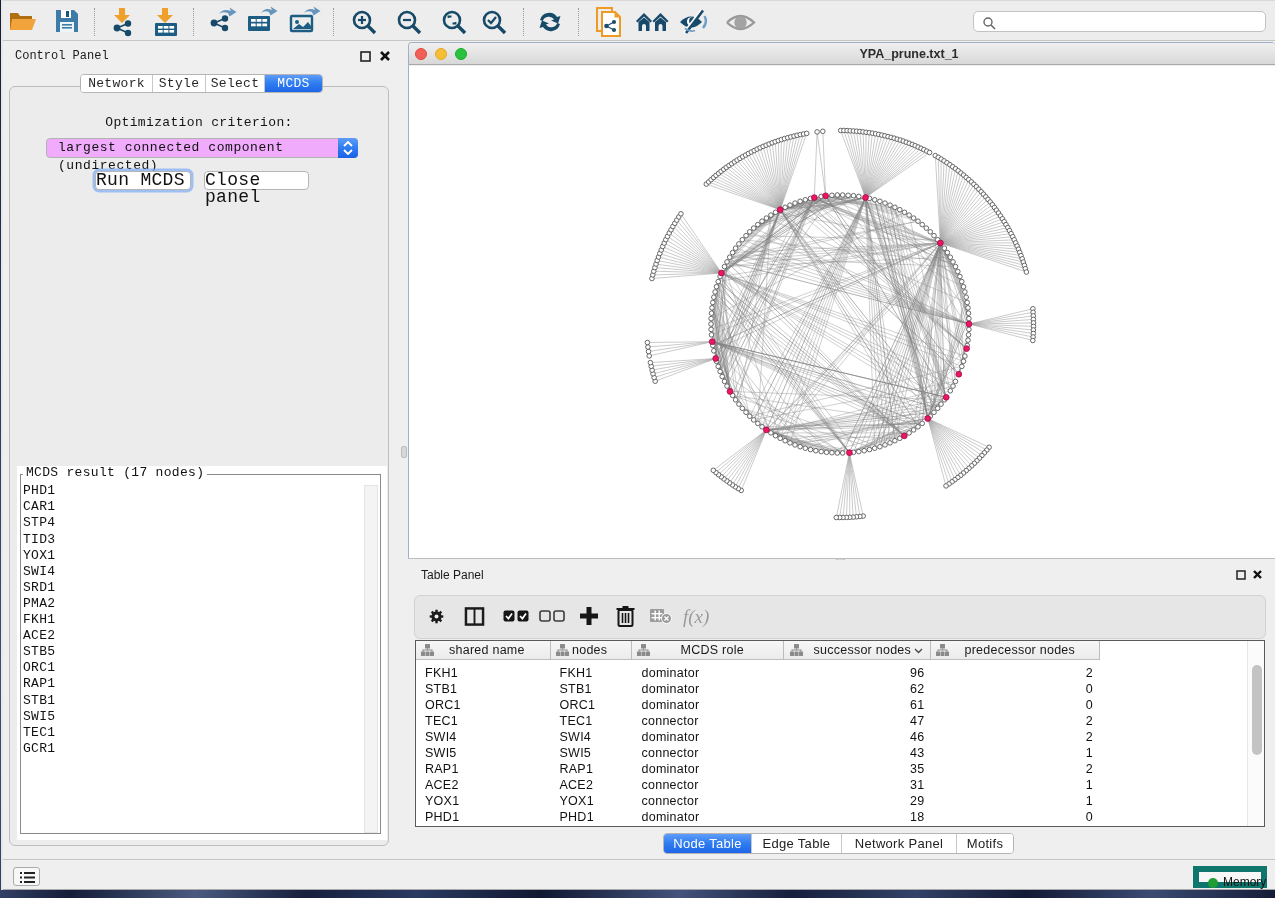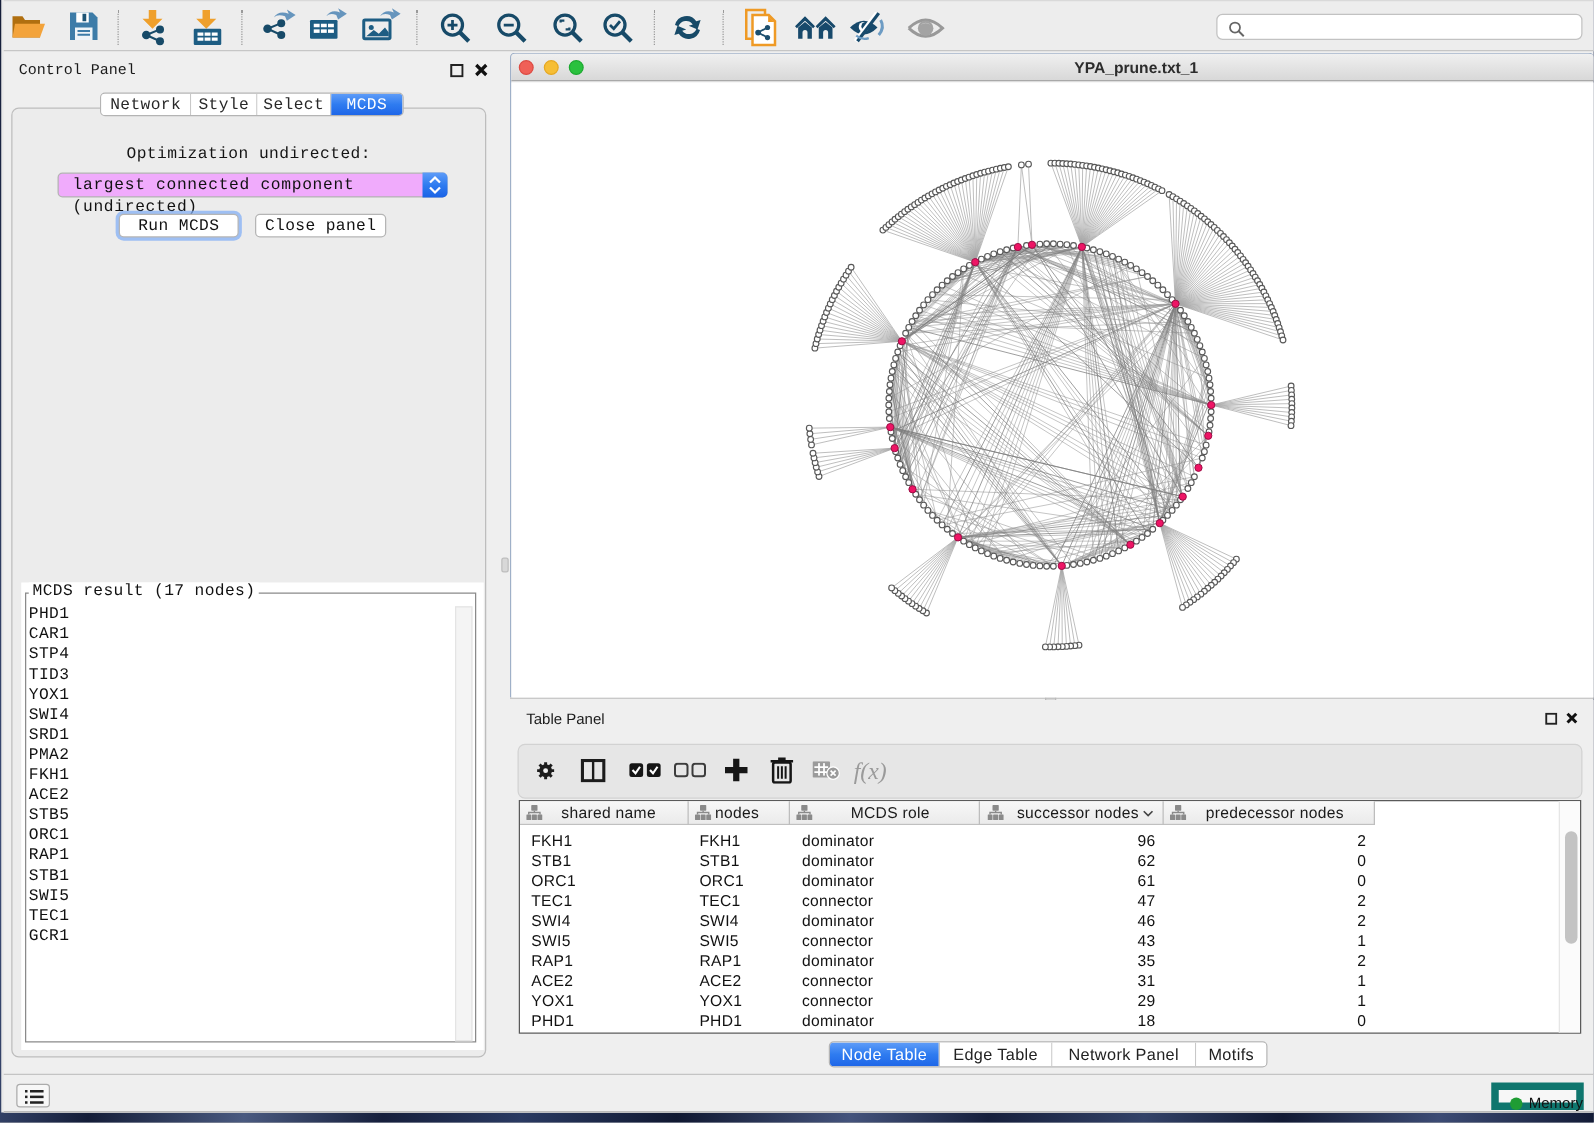--- a/index.html
+++ b/index.html
@@ -18,21 +18,21 @@
 #cp { position:absolute; left:0; top:42px; width:391px; height:817px; background:#efefef;font-family:Liberation Mono, monospace; }
 #cp-title { position:absolute; left:12px; top:7px; font-size:12px; color:#1a1a1a; }
 #cp-tabs { position:absolute; left:77px; top:32px; height:19px; display:flex; border:1px solid #b4b4b4; border-radius:4px; overflow:hidden; background:#fff; z-index:5; }
 .seg { letter-spacing:.3px; font-size:13px; color:#282828; text-align:center; line-height:17px; border-right:1px solid #c8c8c8; background:#fff; }
 .seg:last-child { border-right:none; }
 .seg.sel { background:linear-gradient(#5e9cf8,#2f7cf0 50%,#1e66e8); color:#fff; }
 #cp-pane { position:absolute; left:6px; top:44px; width:380px; height:760px; background:#ececec; border:1px solid #bdbdbd; border-radius:6px; }
 #opt-label { position:absolute; left:0; top:28px; width:100%; text-align:center; font-size:13px; letter-spacing:.35px; color:#141414; }
 #dd { letter-spacing:.55px; position:absolute; left:36px; top:51px; width:312px; height:20px; background:#f0abfc; border:1px solid #b3b3b3; border-radius:4px; font-size:13px; color:#111; line-height:18px; padding-left:11px; }
 #dd-cap { position:absolute; right:-1px; top:-1px; width:20px; height:20px; border-radius:0 4px 4px 0; background:linear-gradient(#5e9cf8,#2f7cf0 50%,#1a62e6); }
-.btn { letter-spacing:.3px; position:absolute; top:84px; height:19px; background:#fff; border:1px solid #b5b5b5; border-radius:4px; font-size:13px; color:#111; text-align:center; line-height:17px; }
+.btn { letter-spacing:.3px; position:absolute; top:84px; height:19px; background:#fff; border:1px solid #b5b5b5; border-radius:4px; font-size:18px; color:#111; line-height:17px; }
 #btn-run { left:85px; width:96px; box-shadow:0 0 0 2.5px rgba(125,172,246,.7); }
 #btn-close { left:194px; width:105px; }
 #mcds-box { position:absolute; left:13.5px; top:424px; width:370.5px; height:374px; background:#fff; }
 
 #mcds-legend { position:absolute; left:6.5px; top:0; height:13px; line-height:13px; background:#fff; padding:0 3px; font-size:13px; letter-spacing:.3px; color:#111; z-index:2; }
 #mcds-inner { position:absolute; left:3.5px; top:8px; width:361px; height:360px; border:1px solid #8a8a8a; background:#fff; }
 #mcds-track { position:absolute; right:2px; top:10px; width:14px; height:348px; background:#f4f4f4; border:1px solid #e4e4e4; }
 .mli { height:16.1px; line-height:16.1px; font-size:13px; letter-spacing:.3px; color:#111; padding-left:2px; }
 #mcds-items { position:absolute; left:0; top:8.3px; width:340px; }
 
@@ -232,21 +232,21 @@
   <svg class="abs" style="left:376px;top:8px" width="12" height="12" viewBox="0 0 12 12">
         <path d="M2 2 L10 10 M10 2 L2 10" stroke="#111" stroke-width="2.6"></path>
       </svg>
   <div id="cp-tabs">
     <div class="seg" style="width:72px">Network</div>
     <div class="seg" style="width:53px">Style</div>
     <div class="seg" style="width:59px">Select</div>
     <div class="seg sel" style="width:57px">MCDS</div>
   </div>
   <div id="cp-pane">
-    <div id="opt-label">Optimization undirected:</div>
+    <div id="opt-label">Optimization criterion:</div>
     <div id="dd">largest connected component (undirected)
       <div id="dd-cap"><svg width="20" height="20" viewBox="0 0 20 20">
               <path d="M6 8 l4 -4 l4 4" fill="none" stroke="#fff" stroke-width="1.8"></path>
               <path d="M6 12 l4 4 l4 -4" fill="none" stroke="#fff" stroke-width="1.8"></path>
             </svg></div>
     </div>
     <div class="btn" id="btn-run">Run MCDS</div>
     <div class="btn" id="btn-close">Close panel</div>
   </div>
   <div id="mcds-box">

